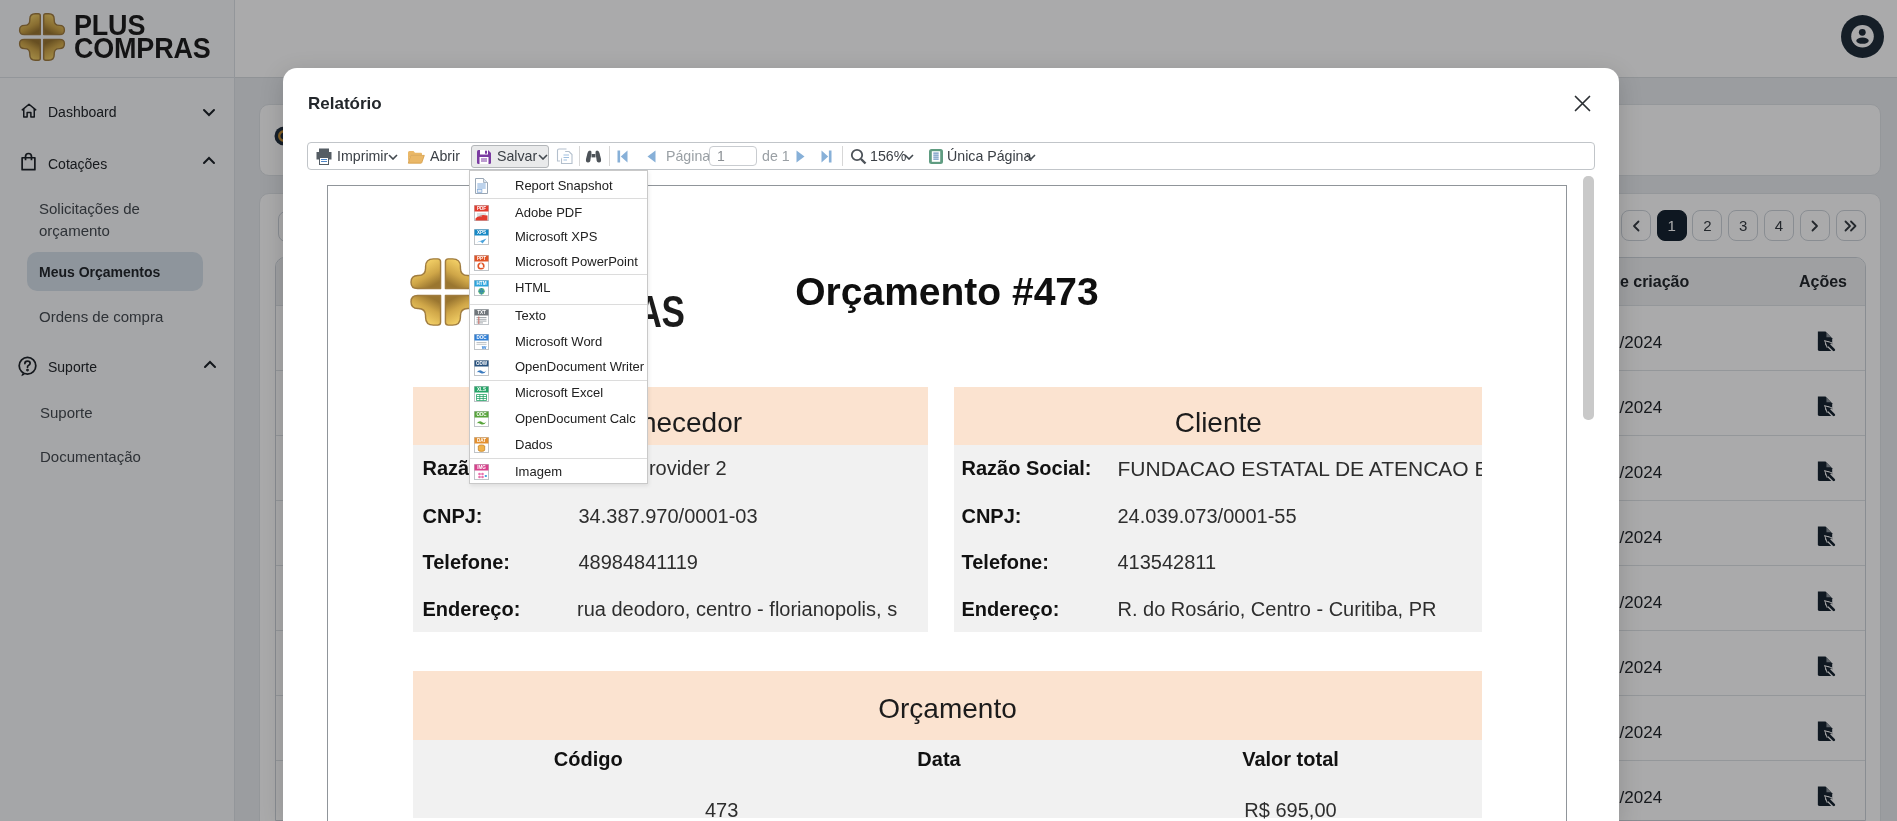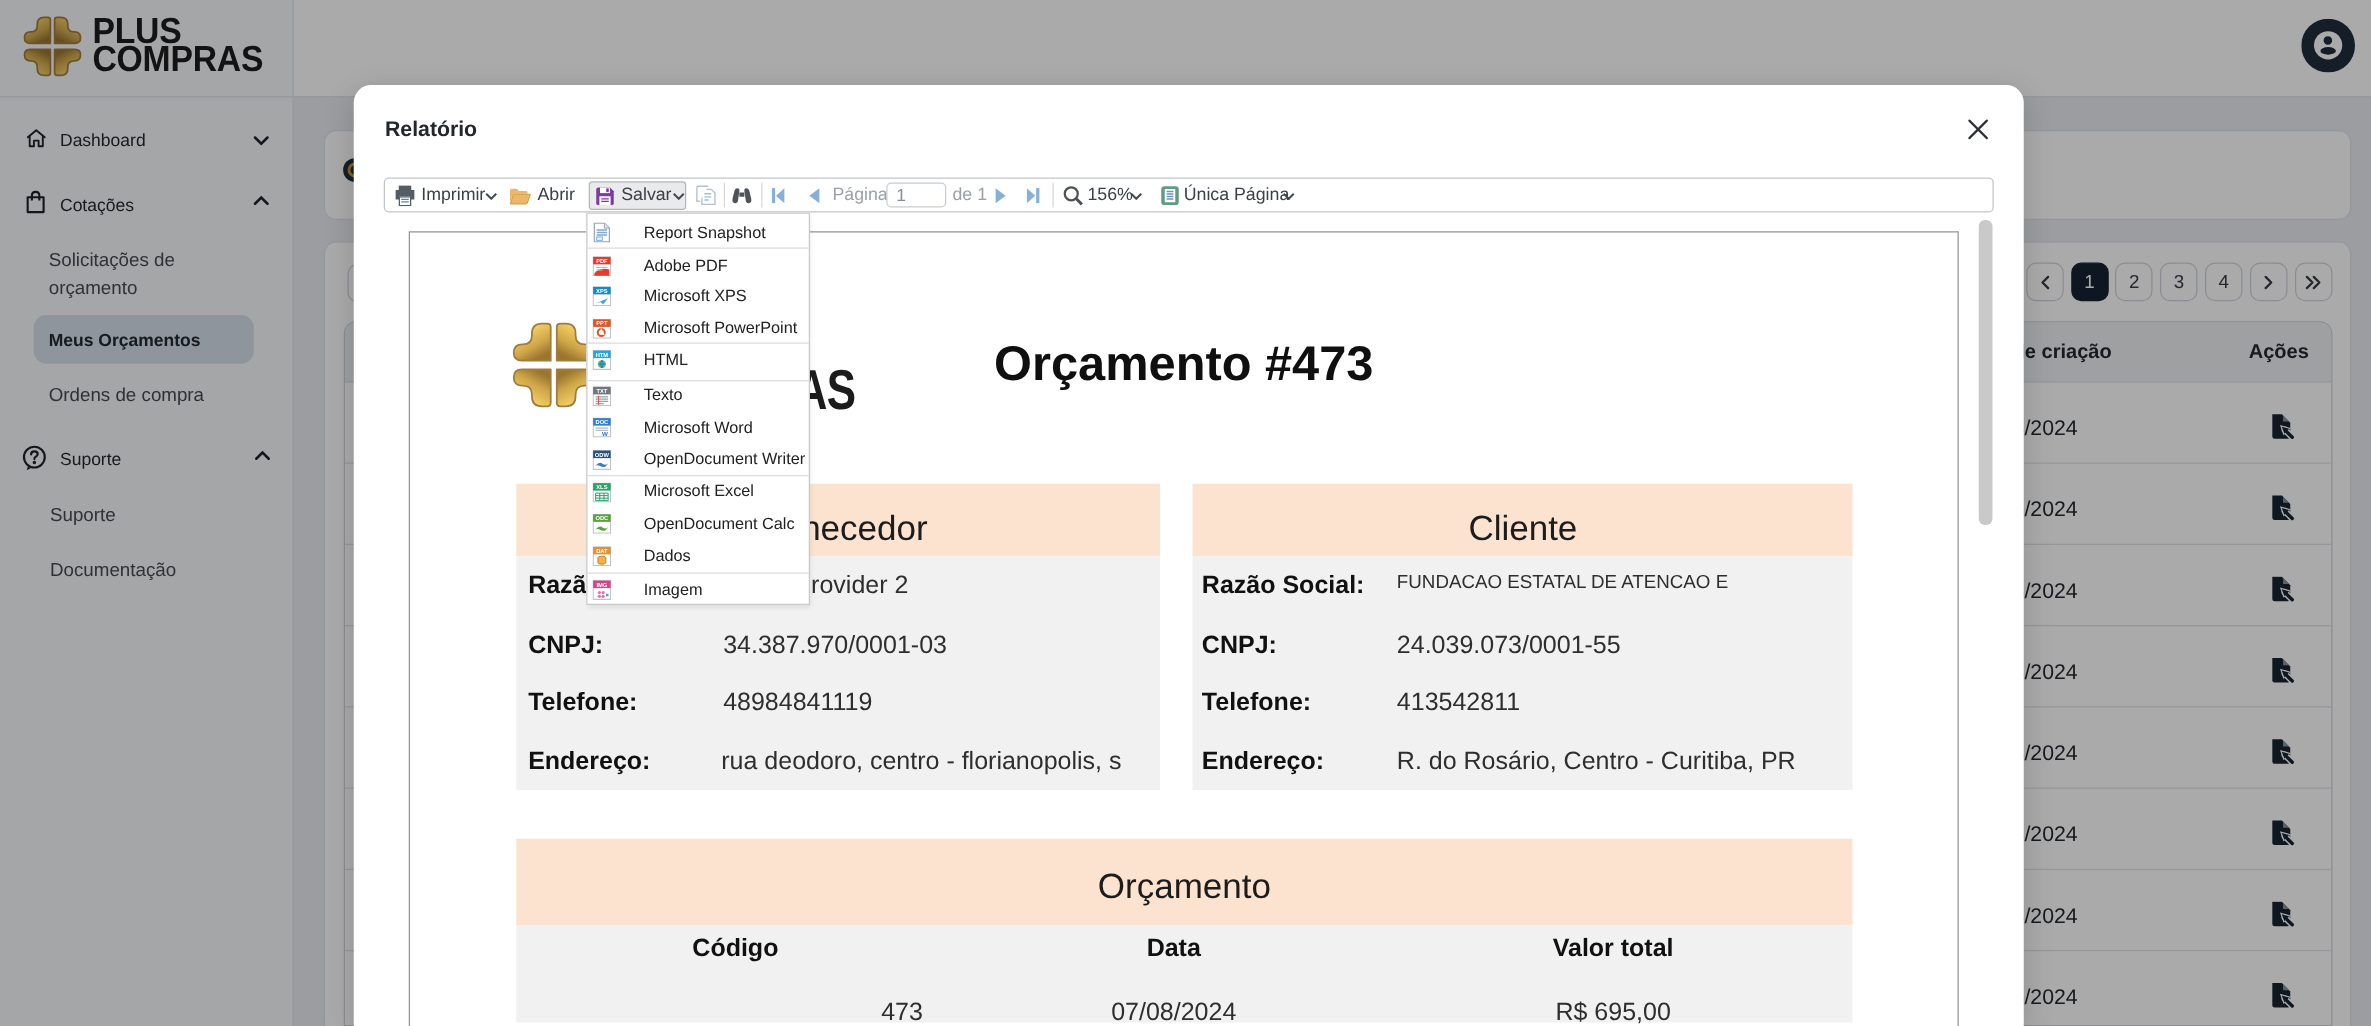--- a/index.html
+++ b/index.html
@@ -317,36 +317,35 @@
         <div class="rlabel" style="left:9.5px;top:106px">Telefone:</div>
         <div class="rval" style="left:165.5px;top:106px">48984841119</div>
         <div class="rlabel" style="left:9.5px;top:152.5px">Endereço:</div>
         <div class="rval" style="left:164px;top:152.5px">rua deodoro, centro - florianopolis, s</div>
       </div>
       <div class="rval" style="left:320.9px;top:271px">rovider 2</div>
       <div class="rp peach" style="left:626.3px;top:201px;width:528px;height:58px"></div>
       <div class="cardtitle" style="left:626.3px;top:221px;width:528px">Cliente</div>
       <div class="rp rgray" style="left:626.3px;top:259px;width:528px;height:187px;overflow:hidden">
         <div class="rlabel" style="left:7.2px;top:12px">Razão Social:</div>
-        <div class="rval" style="left:163.2px;top:12px;font-size:15px">FUNDACAO ESTATAL DE ATENCAO E</div>
+        <div class="rval" style="left:163.2px;top:12px;font-size:21px">FUNDACAO ESTATAL DE ATENCAO E</div>
         <div class="rlabel" style="left:7.2px;top:59.5px">CNPJ:</div>
         <div class="rval" style="left:163.2px;top:59.5px">24.039.073/0001-55</div>
         <div class="rlabel" style="left:7.2px;top:106px">Telefone:</div>
         <div class="rval" style="left:163.2px;top:106px">413542811</div>
         <div class="rlabel" style="left:7.2px;top:152.5px">Endereço:</div>
         <div class="rval" style="left:163.2px;top:152.5px">R. do Rosário, Centro - Curitiba, PR</div>
       </div>
       <div class="rp peach" style="left:85px;top:485px;width:1069px;height:69px"></div>
       <div class="cardtitle" style="left:85px;top:506.5px;width:1069px">Orçamento</div>
       <div class="rp rgray" style="left:85px;top:554px;width:1069px;height:78px">
         <div class="rlabel" style="left:25.3px;top:7.5px;width:300px;text-align:center">Código</div>
         <div class="rlabel" style="left:376px;top:7.5px;width:300px;text-align:center">Data</div>
         <div class="rlabel" style="left:727.5px;top:7.5px;width:300px;text-align:center">Valor total</div>
         <div class="rval" style="left:25.3px;top:59px;width:300px;text-align:right">473</div>
-        <div class="rval" style="left:376px;top:59px;width:300px;text-align:center">07/08/2024</div>
         <div class="rval" style="left:727.5px;top:59px;width:300px;text-align:center">R$ 695,00</div>
       </div>
     </div>
     <div id="sthumb"></div>
     <div id="menu">
       <div class="mi" style="top:2.5px">
           <svg width="15" height="16" viewBox="0 0 15 16">
             <path d="M1.5 0.5 H9.5 L13.5 4.5 V15.5 H1.5 Z" fill="#fff" stroke="#9aa7b5"></path>
             <path d="M9.5 0.5 V4.5 H13.5" fill="#dce6f0" stroke="#9aa7b5" stroke-width="0.8"></path>
             <path d="M3.3 6 H11.7 M3.3 8 H11.7 M3.3 10 H11.7" stroke="#7da7d9" stroke-width="1.1"></path>

